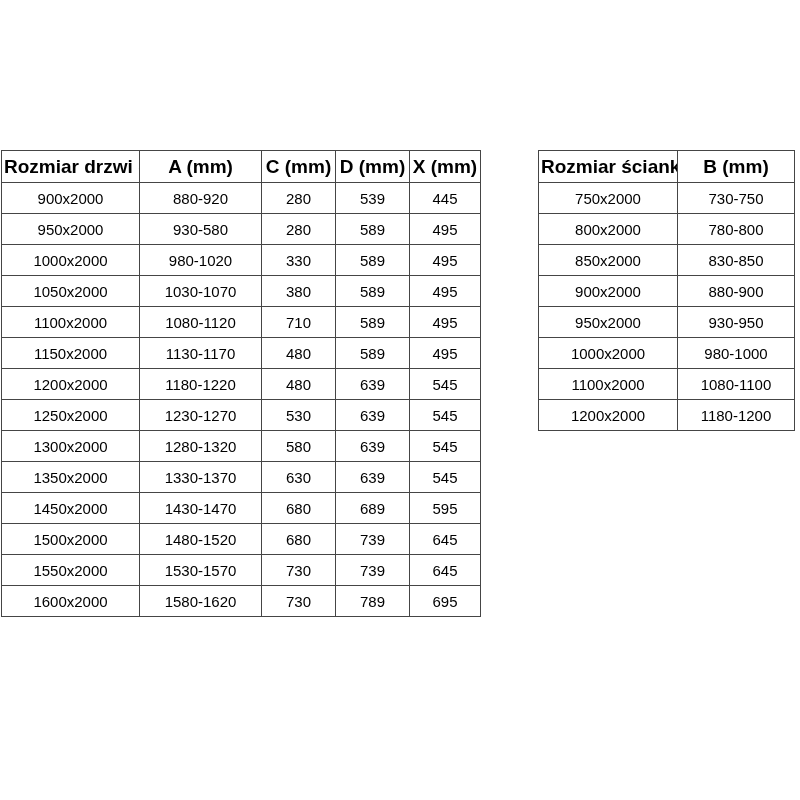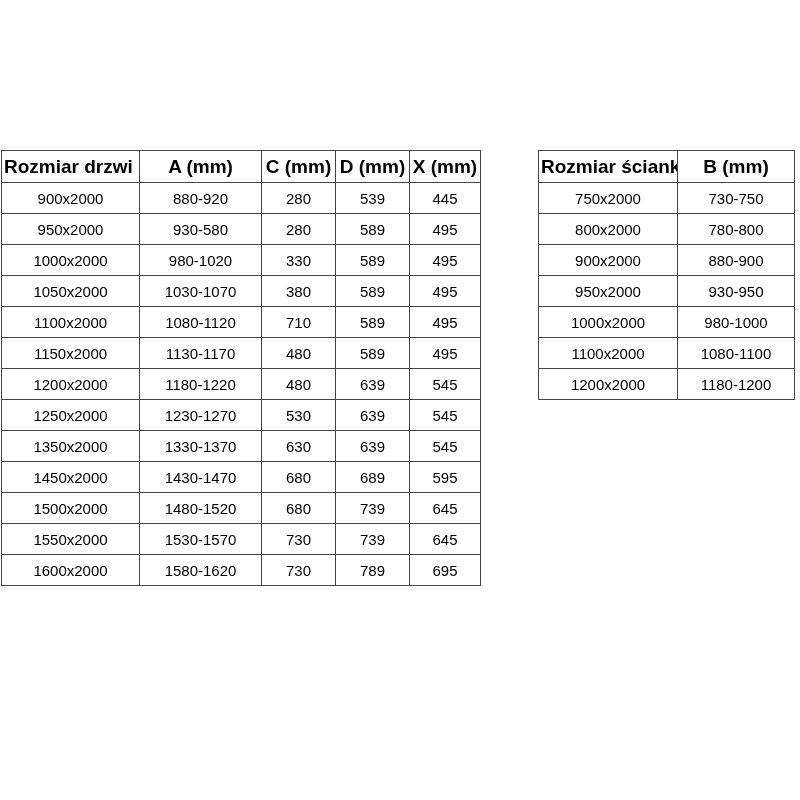--- a/index.html
+++ b/index.html
@@ -126,20 +126,27 @@
           <td>545</td>
         </tr>
         <tr>
           <td>1250x2000</td>
           <td>1230-1270</td>
           <td>530</td>
           <td>639</td>
           <td>545</td>
         </tr>
         <tr>
+          <td>1300x2000</td>
+          <td>1280-1320</td>
+          <td>580</td>
+          <td>639</td>
+          <td>545</td>
+        </tr>
+        <tr>
           <td>1350x2000</td>
           <td>1330-1370</td>
           <td>630</td>
           <td>639</td>
           <td>545</td>
         </tr>
         <tr>
           <td>1450x2000</td>
           <td>1430-1470</td>
           <td>680</td>
@@ -184,20 +191,24 @@
     <tbody>
         <tr>
           <td>750x2000</td>
           <td>730-750</td>
         </tr>
         <tr>
           <td>800x2000</td>
           <td>780-800</td>
         </tr>
         <tr>
+          <td>850x2000</td>
+          <td>830-850</td>
+        </tr>
+        <tr>
           <td>900x2000</td>
           <td>880-900</td>
         </tr>
         <tr>
           <td>950x2000</td>
           <td>930-950</td>
         </tr>
         <tr>
           <td>1000x2000</td>
           <td>980-1000</td>

